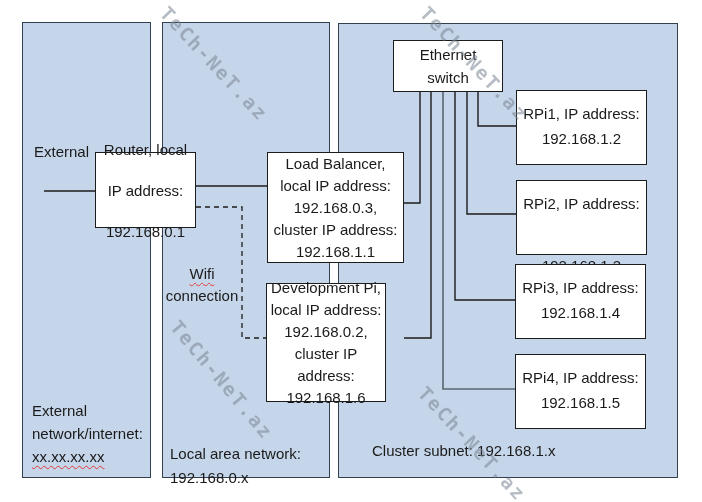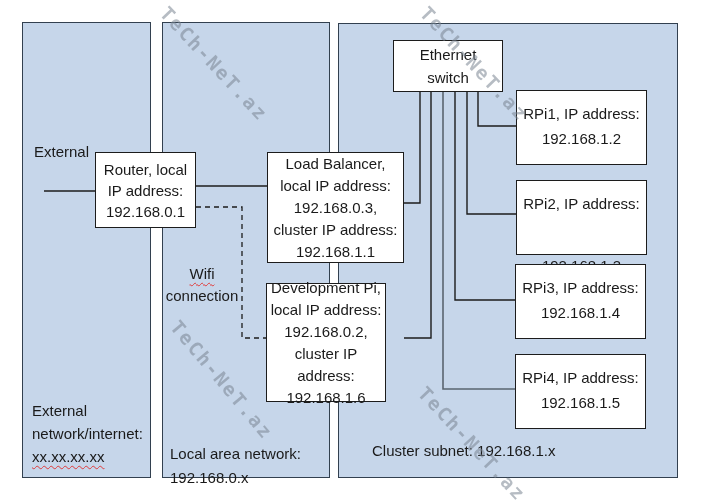--- a/index.html
+++ b/index.html
@@ -11,21 +11,21 @@
   .panel{position:absolute;background:#c6d6ea;border:1.5px solid #32404f;box-sizing:border-box;z-index:1;}
   .panel-external{left:22px;top:22px;width:129px;height:456px;}
   .panel-lan{left:162px;top:22px;width:168px;height:456px;}
   .panel-cluster{left:338px;top:23px;width:340px;height:455px;}
   
   #links{position:absolute;left:0;top:0;width:702px;height:502px;z-index:2;pointer-events:none;}
   
   .box{position:absolute;background:#ffffff;border:1.5px solid #1c1c1c;box-sizing:border-box;
        display:flex;flex-direction:column;justify-content:center;align-items:center;
        text-align:center;z-index:3;line-height:22px;}
-  .box-router{left:95px;top:152px;width:101px;height:76px;line-height:21px;}
+  .box-router{left:95px;top:152px;width:101px;height:76px;line-height:21px;gap:20px;}
   .box-lb{left:267px;top:152px;width:137px;height:111px;}
   .box-devpi{left:266px;top:283px;width:120px;height:119px;}
   .box-switch{left:393px;top:40px;width:110px;height:52px;line-height:23px;}
   .box-rpi{width:131px;height:75px;line-height:25px;justify-content:flex-start;padding-top:10px;}
   .box-rpi1{left:516px;top:90px;}
   .box-rpi2{left:516px;top:180px;gap:37px;}
   .box-rpi3{left:515px;top:264px;align-items:center;}
   .box-rpi4{left:515px;top:354px;}
   
   .lbl{position:absolute;z-index:4;line-height:23px;}

